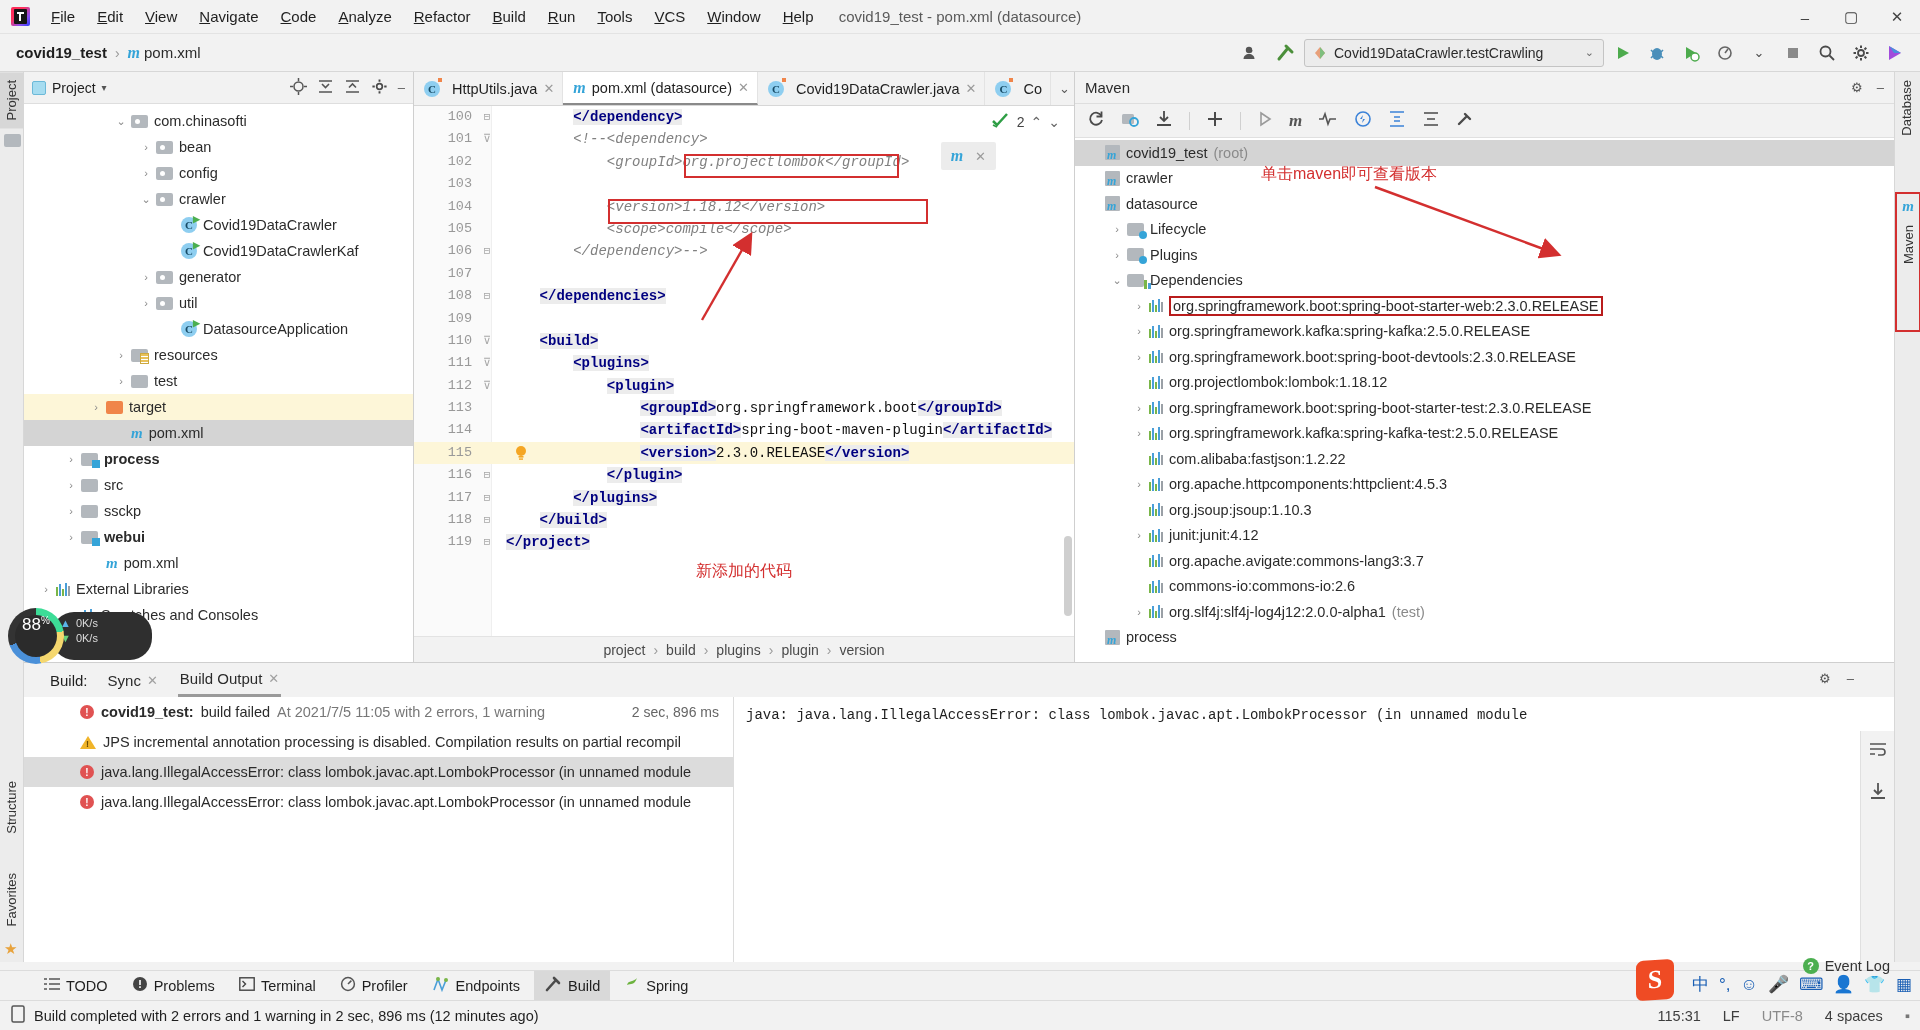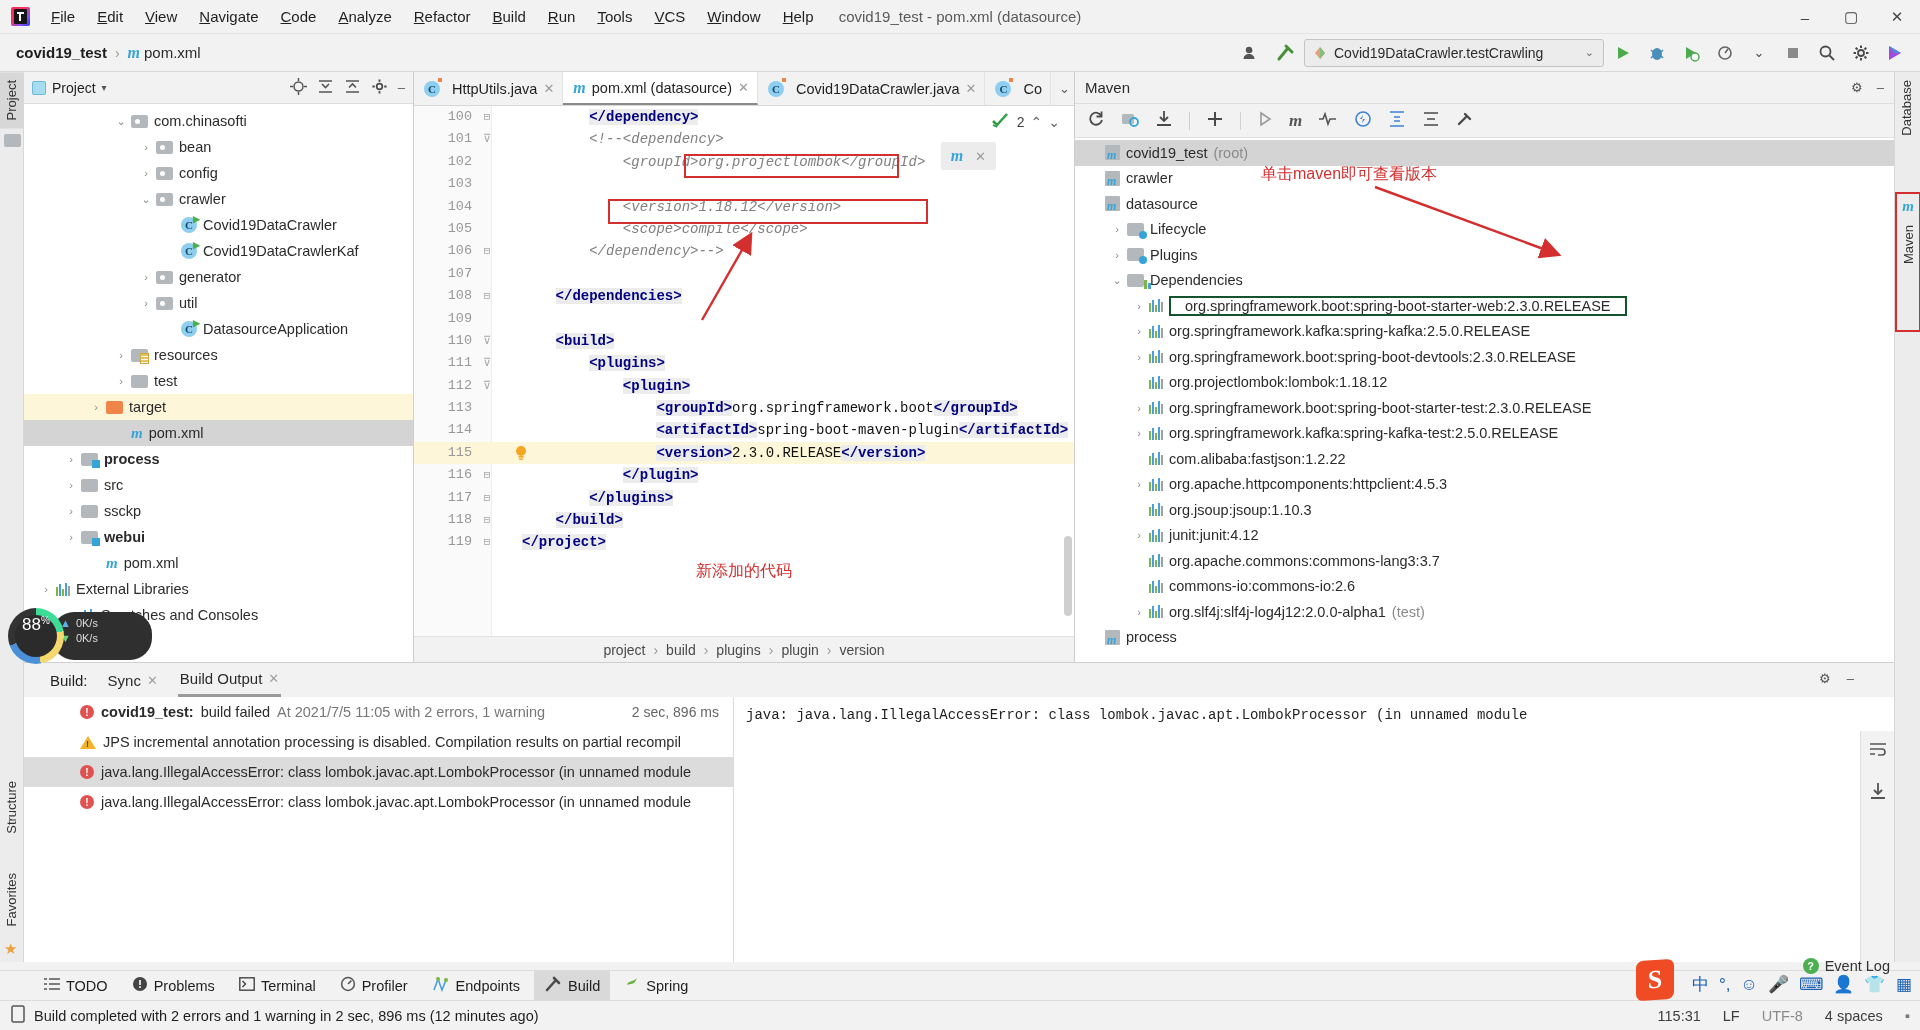--- a/index.html
+++ b/index.html
@@ -136,21 +136,21 @@
   .tab-more { margin-left:auto; display:flex;align-items:center;padding:0 8px;color:#5a5a5a;}
   .code-wrap { position:relative; height:556px; background:#fff; overflow:hidden; }
   .gutter {
     position:absolute; left:0; top:0; width:78px; height:100%;
     background:#fafafa; border-right:1px solid #efefef;
   }
   .code { position:absolute; left:0; top:0; right:0; height:100%; font-family:"Liberation Mono", monospace; font-size:14px;}
   .cline { position:relative; height:22.4px; line-height:22.4px; white-space:pre; }
   .cline .ln { position:absolute; left:0; width:58px; text-align:right; color:#999; font-size:13.5px; }
   .cline .fold { position:absolute; left:66px; width:14px; text-align:center; color:#a8a8a8; font-size:11px; }
-  .cline .txt { position:absolute; left:108px; }
+  .cline .txt { position:absolute; left:92px; }
   .cline.hl { background:#fdf6d8; }
   .tag { color:#000080; font-weight:700; }
   .comm { color:#808080; font-style:italic; }
   .val { color:#111; }
   .tag-bg { background:#ececec; }
   .inspect {
     position:absolute; right:14px; top:6px; display:flex; align-items:center; gap:6px; font-size:14px; color:#444;
   }
   .bulb { position:absolute; left:100px; width:16px;height:16px; }
   .redbox { position:absolute; border:2px solid #d32f2f; pointer-events:none; }
@@ -772,21 +772,21 @@
         <div class="mrow">
           <span style="width:48px;flex:0 0 auto"></span>
           <span class="arrow">›</span>
           <span class="bars">
             <i style="height:9px;background:#7ab648"></i>
             <i style="height:12px;background:#4a9fd8"></i>
             <i style="height:7px;background:#7ab648"></i>
             <i style="height:13px;background:#4a9fd8"></i>
             <i style="height:10px;background:#9aa0a6"></i>
           </span>
-          <span style="border:2px solid #14532d;padding:0 14px;">org.springframework.boot:spring-boot-starter-web:2.3.0.RELEASE</span>
+          <span style="border:2px solid #b91c1c;padding:0 2px;">org.springframework.boot:spring-boot-starter-web:2.3.0.RELEASE</span>
         </div>
         <div class="mrow">
           <span style="width:48px;flex:0 0 auto"></span>
           <span class="arrow">›</span>
           <span class="bars">
             <i style="height:9px;background:#7ab648"></i>
             <i style="height:12px;background:#4a9fd8"></i>
             <i style="height:7px;background:#7ab648"></i>
             <i style="height:13px;background:#4a9fd8"></i>
             <i style="height:10px;background:#9aa0a6"></i>
@@ -892,21 +892,21 @@
         <div class="mrow">
           <span style="width:48px;flex:0 0 auto"></span>
           <span class="arrow"></span>
           <span class="bars">
             <i style="height:9px;background:#7ab648"></i>
             <i style="height:12px;background:#4a9fd8"></i>
             <i style="height:7px;background:#7ab648"></i>
             <i style="height:13px;background:#4a9fd8"></i>
             <i style="height:10px;background:#9aa0a6"></i>
           </span>
-          <span>org.apache.commons:commons-lang3:3.7</span>
+          <span>org.apache.avigate:commons-lang3:3.7</span>
         </div>
         <div class="mrow">
           <span style="width:48px;flex:0 0 auto"></span>
           <span class="arrow"></span>
           <span class="bars">
             <i style="height:9px;background:#7ab648"></i>
             <i style="height:12px;background:#4a9fd8"></i>
             <i style="height:7px;background:#7ab648"></i>
             <i style="height:13px;background:#4a9fd8"></i>
             <i style="height:10px;background:#9aa0a6"></i>

